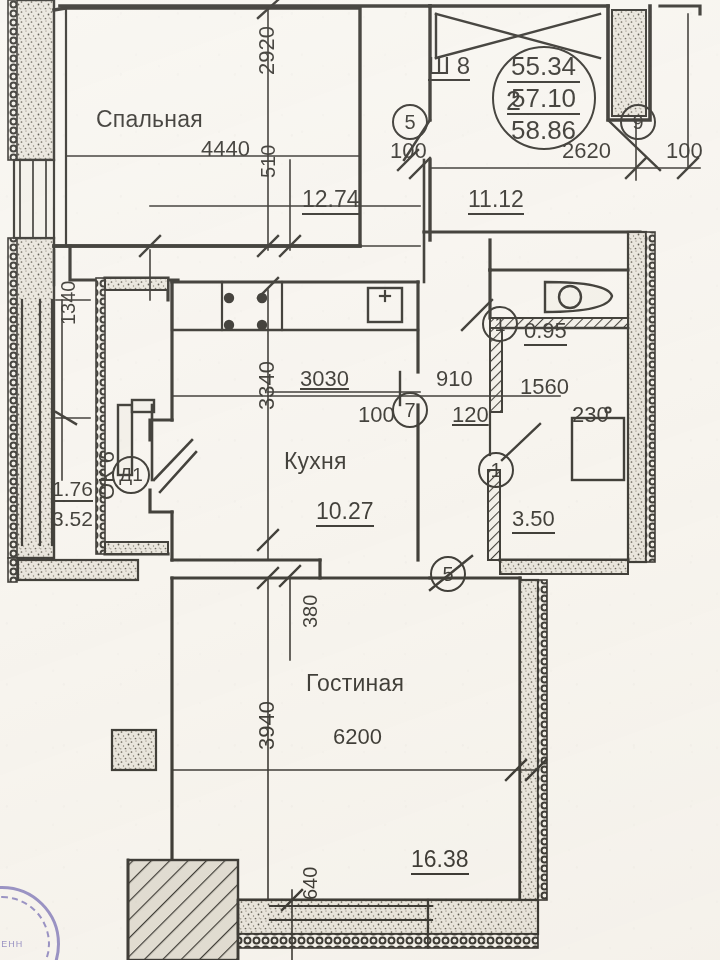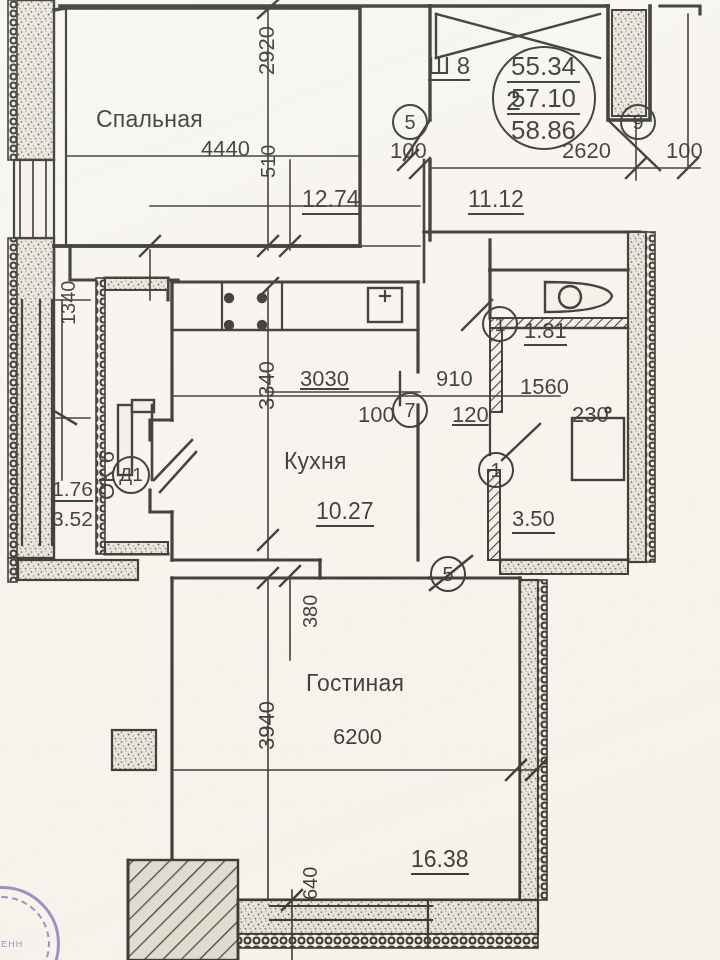--- a/index.html
+++ b/index.html
@@ -325,21 +325,21 @@
   <div class="lbl dim dim-v" style="left:256px; top:410px;">3340</div>
   <div class="lbl room-name" style="left:284px; top:450px;">Кухня</div>
   <div class="lbl area" style="left:316px; top:500px;">10.27</div>
   <div class="lbl dim" style="left:358px; top:404px;">100</div>
   <div class="marker" style="left:392px; top:392px; width:32px; height:32px;">7</div>
   <div class="lbl dim" style="left:436px; top:368px;">910</div>
   <div class="lbl dim" style="left:452px; top:404px;text-decoration:underline;">120</div>
   <div class="marker" style="left:430px; top:556px; width:32px; height:32px;">5</div>
 
   <div class="marker" style="left:482px; top:306px; width:32px; height:32px;">1</div>
-  <div class="lbl area" style="left:524px; top:320px; font-size:22px;">1.81</div>
+  <div class="lbl area" style="left:524px; top:320px; font-size:22px;">0.95</div>
   <div class="lbl dim" style="left:520px; top:376px;">1560</div>
   <div class="lbl dim" style="left:572px; top:404px;">230</div>
   <div class="marker" style="left:478px; top:452px; width:32px; height:32px;">1</div>
   <div class="lbl area" style="left:512px; top:508px; font-size:22px;">3.50</div>
 
   <div class="lbl dim dim-v" style="left:300px; top:628px; font-size:20px;">380</div>
   <div class="lbl dim dim-v" style="left:256px; top:750px;">3940</div>
   <div class="lbl room-name" style="left:306px; top:672px;">Гостиная</div>
   <div class="lbl dim" style="left:333px; top:726px;">6200</div>
   <div class="lbl area" style="left:411px; top:848px;text-align:right;">16.38</div>

